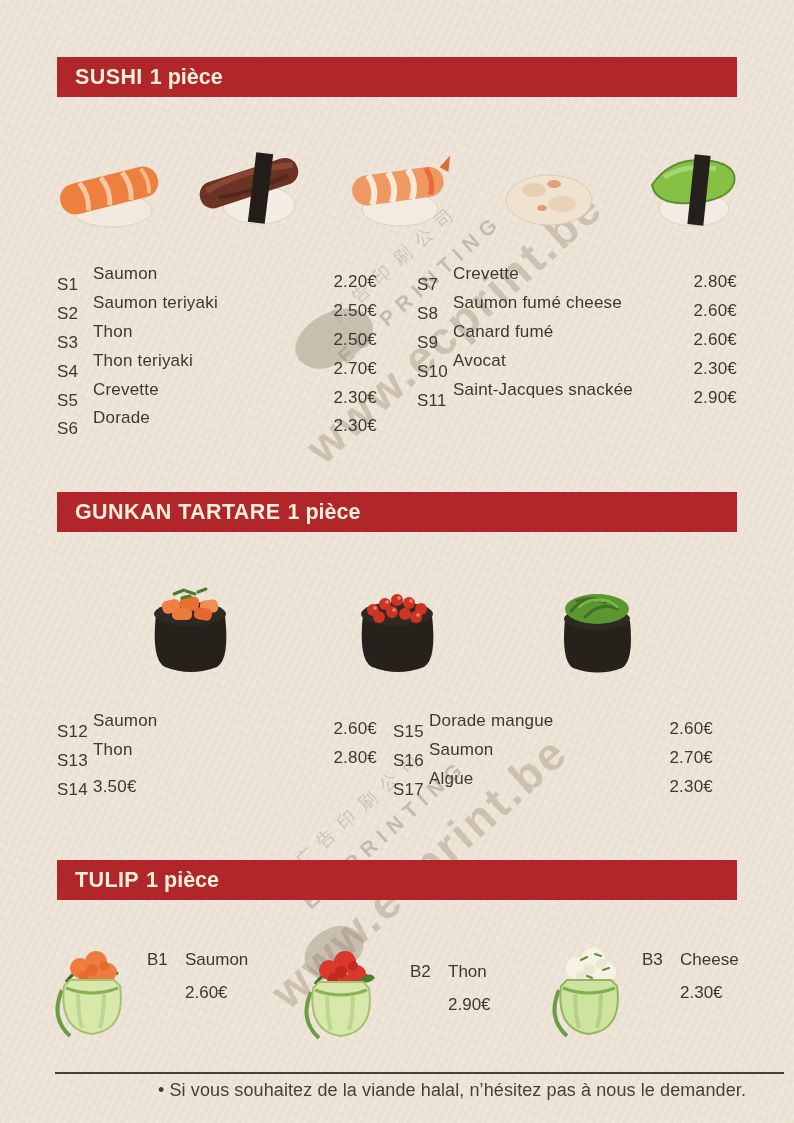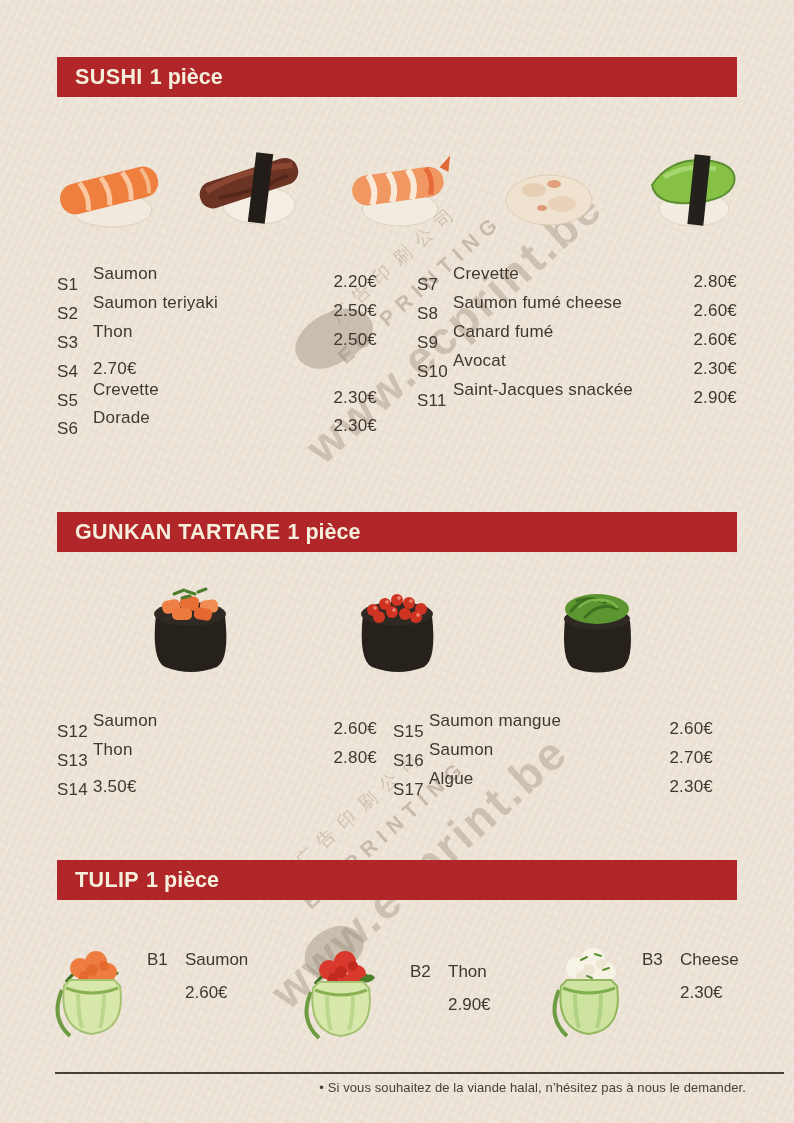--- a/index.html
+++ b/index.html
@@ -31,21 +31,21 @@
 
   .tulip-entry { position:absolute; font-size:17px; }
   .te-line1 { display:flex; align-items:center; height:20px; }
   .t-code { flex:none; width:38px; }
   .t-name { white-space:nowrap; }
   .t-price { margin-left:38px; margin-top:13px; height:20px; }
 
   .food-img { position:absolute; }
 
   .footer-rule { position:absolute; left:55px; top:1072px; width:729px; height:2px; background:#473e34; }
-  .footer-note { position:absolute; right:48px; top:1080px; font-size:13px; color:#45403a; letter-spacing:0.1px; }
+  .footer-note { position:absolute; right:48px; top:1080px; font-size:18px; color:#45403a; letter-spacing:0.1px; }
 
   .watermark {
     position:absolute; display:flex; flex-direction:column; align-items:center; justify-content:center;
     gap:12px; transform:rotate(-42deg); pointer-events:none; white-space:nowrap;
   }
   .wm-cjk   { font-size:18px; letter-spacing:10px; color:rgba(130,115,98,0.30); }
   .wm-brand { font-size:21px; letter-spacing:7px; font-weight:bold; color:rgba(130,115,98,0.36); }
   .wm-url   { font-size:46px; letter-spacing:3px; font-weight:bold; color:rgba(173,157,139,0.50); }
   .wm-blob  { position:absolute; background:rgba(148,134,118,0.40); transform:rotate(-20deg);
               border-radius:58% 42% 65% 35% / 55% 48% 52% 45%; pointer-events:none; }
@@ -130,20 +130,21 @@
         <span class="nm">Saumon teriyaki</span>
         <span class="pr">2.50€</span>
       </div>
     <div class="row">
         <span class="code">S3</span>
         <span class="nm">Thon</span>
         <span class="pr">2.50€</span>
       </div>
     <div class="row">
         <span class="code">S4</span>
+        <span class="nm">Thon teriyaki</span>
         <span class="pr">2.70€</span>
       </div>
     <div class="row">
         <span class="code">S5</span>
         <span class="nm">Crevette</span>
         <span class="pr">2.30€</span>
       </div>
     <div class="row">
         <span class="code">S6</span>
         <span class="nm">Dorade</span>
@@ -171,21 +172,21 @@
         <span class="nm">Avocat</span>
         <span class="pr">2.30€</span>
       </div>
     <div class="row">
         <span class="code">S11</span>
         <span class="nm">Saint-Jacques snackée</span>
         <span class="pr">2.90€</span>
       </div>
   </div>
 
-  <div class="section-bar" style="top:512px;text-align:center;">
+  <div class="section-bar" style="top:492px;text-align:center;">
     <span class="bar-title">GUNKAN TARTARE</span>
     <span class="bar-portion">1 pièce</span>
   </div>
 
   <svg class="food-img" style="left:138px;top:572px;" width="105" height="110" viewBox="0 0 105 110">
     <path d="M18 42 q-5 46 9 53 q26 10 52 0 q13 -8 8 -51 z" fill="#26211b"></path>
     <ellipse cx="52" cy="42" rx="36" ry="12" fill="#2f2923"></ellipse>
     <g>
       <rect x="24" y="28" width="18" height="13" rx="5" fill="#ee8045" transform="rotate(-12 33 34)"></rect>
       <rect x="42" y="24" width="19" height="14" rx="5" fill="#e86f34" transform="rotate(8 51 31)"></rect>
@@ -250,21 +251,21 @@
         <span class="pr">2.80€</span>
       </div>
     <div class="row">
         <span class="code">S14</span>
         <span class="pr">3.50€</span>
       </div>
   </div>
   <div class="col" style="left:393px;top:707px;">
     <div class="row">
         <span class="code">S15</span>
-        <span class="nm">Saumon mangue</span>
+        <span class="nm">Dorade mangue</span>
         <span class="pr">2.60€</span>
       </div>
     <div class="row">
         <span class="code">S16</span>
         <span class="nm">Saumon</span>
         <span class="pr">2.70€</span>
       </div>
     <div class="row">
         <span class="code">S17</span>
         <span class="nm">Algue</span>

